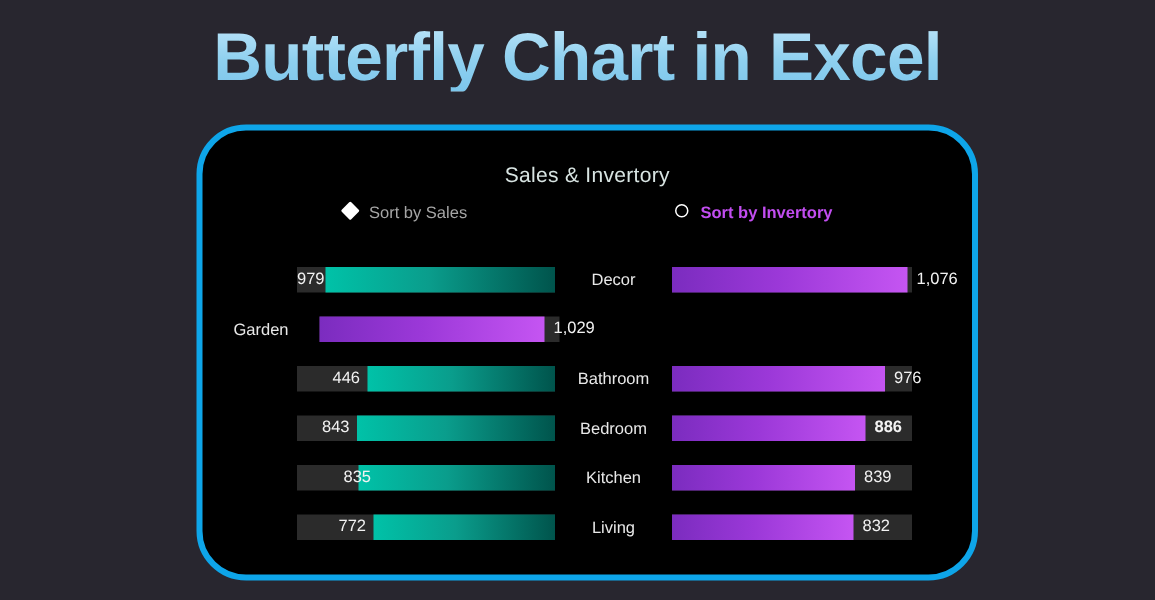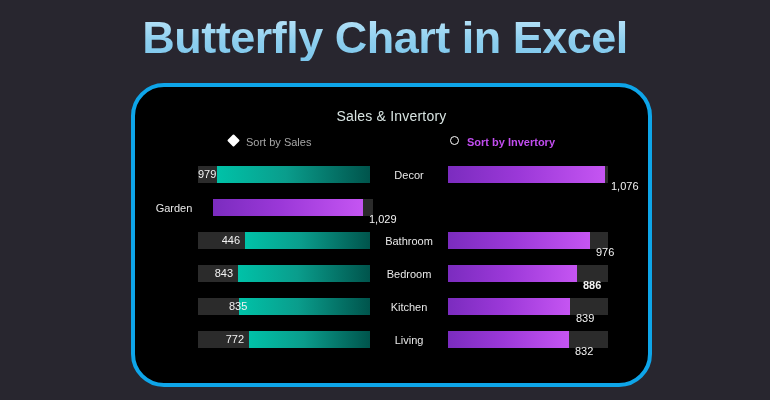--- a/index.html
+++ b/index.html
@@ -85,21 +85,21 @@
 
   .marker-circle {
     width: 9px;
     height: 9px;
     border: 1.6px solid #ffffff;
     border-radius: 50%;
     background: transparent;
   }
 
   
-  .rows { margin-top: 8px; }
+  .rows { margin-top: 20px; }
 
   .row {
     display: flex;
     align-items: center;
     height: 17px;
     margin-bottom: 16px;
   }
 
   
   .side-left {
@@ -145,21 +145,21 @@
   }
   .bar-right {
     position: absolute;
     left: 0;
     top: 0;
     height: 17px;
     background: linear-gradient(90deg, #7b2cbf 0%, #9b38d8 45%, #c555f2 100%);
   }
   .val-right {
     position: absolute;
-    top: 12px;
+    top: 0;
     height: 17px;
     line-height: 17px;
     font-size: 11px;
     color: #f2f2f2;
     padding-left: 6px;
     text-align: left;
   }
 </style>
 </head>
 <body>

